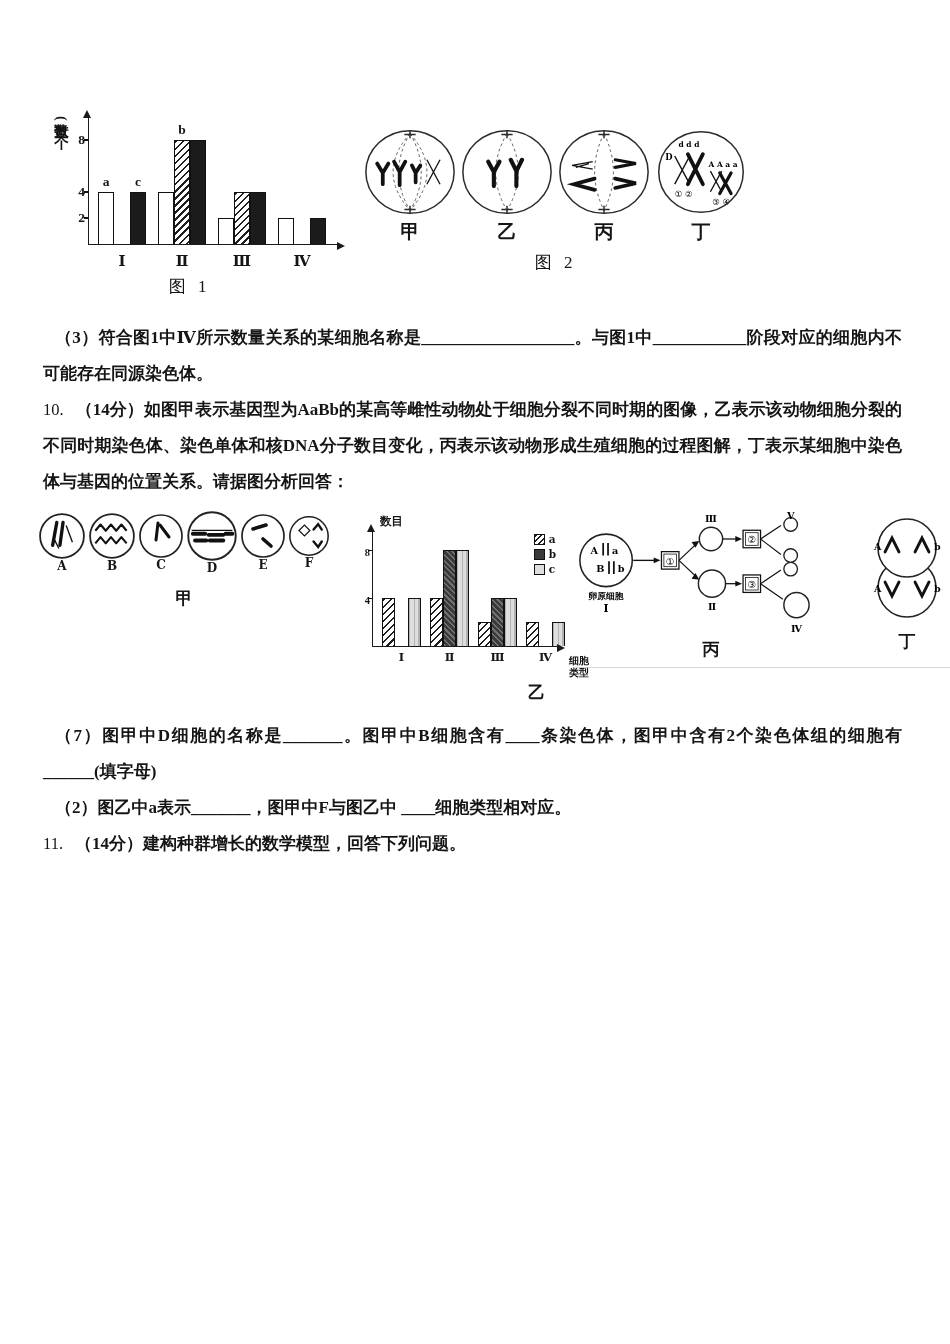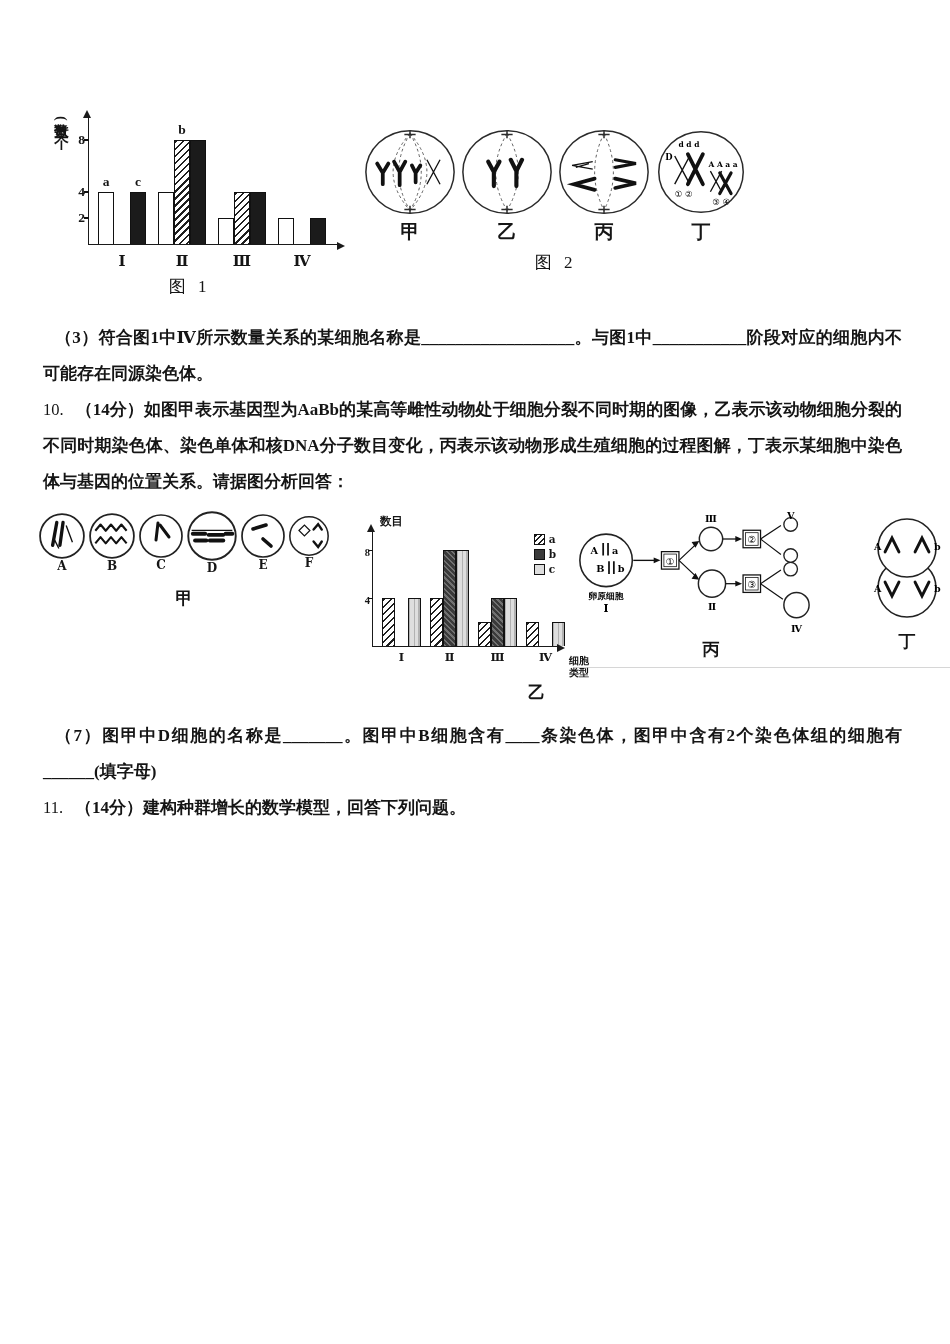--- a/index.html
+++ b/index.html
@@ -449,16 +449,17 @@
           <text x="73" y="40" font-size="9.5" font-weight="bold">b</text>
           <text x="13" y="82" font-size="9.5" font-weight="bold">A</text>
           <text x="73" y="82" font-size="9.5" font-weight="bold">b</text>
         </svg>
         <div class="cap-b">丁</div>
       </div>
     </div>
   </div>
 
   <p class="para sub">（7）图甲中D细胞的名称是_______。图甲中B细胞含有____条染色体，图甲中含有2个染色体组的细胞有______(填字母)</p>
+  <p class="para sub">（2）图乙中a表示_______，图甲中F与图乙中 ____细胞类型相对应。</p>
 
   <p class="para"><span class="qnum">11.</span><span class="qscore">（14分）</span><span>建构种群增长的数学模型，回答下列问题。</span></p>
 
 </div>
 
 </body></html>

